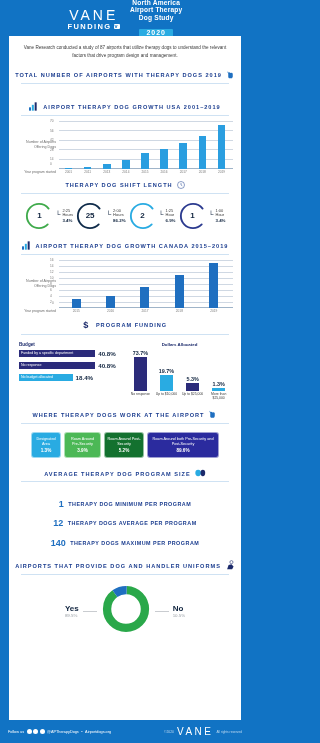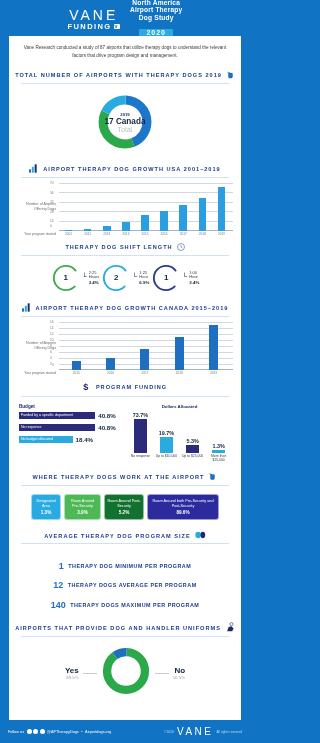--- a/index.html
+++ b/index.html
@@ -120,21 +120,21 @@
   .wcard .wp { font-size: 4.6px; font-weight: bold; margin-top: 1px; }
 
   
   .size-list { padding: 5px 0 7px; text-align: center; }
   .size-line { margin: 1.5px 0; }
   .size-num { font-size: 9px; font-weight: bold; color: #1f6fc0; vertical-align: -1px; }
   .size-txt { font-size: 5.4px; font-weight: bold; letter-spacing: .5px; color: #1b3d8f; }
 
   
   .uni-wrap { display: flex; align-items: center; justify-content: center; gap: 4px; padding: 6px 0 8px; }
-  .uni-lab { text-align: right; line-height: 1.15; }
+  .uni-lab { text-align: left; line-height: 1.15; }
   .uni-lab .big { font-size: 8px; font-weight: bold; color: #10243f; }
   .uni-lab .pct { font-size: 4.4px; color: #9aa0a6; }
   .leader { width: 14px; height: 1px; background: #c9ccd0; }
 
   
   .footer {
     position: absolute; left: 0; bottom: 0; width: 250px; height: 23px;
     display: flex; align-items: center; justify-content: space-between; padding: 0 8px;
   }
   .f-left { display: flex; align-items: center; gap: 2.5px; font-size: 3.8px; color: #fff; }
@@ -177,32 +177,20 @@
         <svg width="9" height="9" viewBox="0 0 24 24">
             <path fill="#1f6fc0" d="M5 3l2 4 3-1 2 2 4-1 2 3v8l-2 4H8l-2-3V9L4 6z"></path>
           </svg>
       </span>
     </div>
     <div class="rule-top"></div>
 
     <div class="donut-row">
 
 
-      <div class="donut">
-        <svg width="58" height="58" viewBox="0 0 42 42">
-          <circle cx="21" cy="21" r="15.9" fill="none" stroke="#1c77c9" stroke-width="6.5" stroke-dasharray="44 56" stroke-dashoffset="25"></circle>
-          <circle cx="21" cy="21" r="15.9" fill="none" stroke="#2aa84a" stroke-width="6.5" stroke-dasharray="38 62" stroke-dashoffset="81"></circle>
-          <circle cx="21" cy="21" r="15.9" fill="none" stroke="#29abe2" stroke-width="6.5" stroke-dasharray="18 82" stroke-dashoffset="43"></circle>
-        </svg>
-        <div class="label">
-          <div class="d-year">2019</div>
-          <div class="d-num small">17 Canada</div>
-          <div class="d-total">Total</div>
-        </div>
-      </div>
     </div>
 
     <div class="sec-head">
       <span>
         <svg width="10" height="9" viewBox="0 0 12 10">
           <rect x="0" y="6" width="2.4" height="4" fill="#1f6fc0"></rect>
           <rect x="3.4" y="3" width="2.4" height="7" fill="#29abe2"></rect>
           <rect x="6.8" y="0" width="2.4" height="10" fill="#1b2a6b"></rect>
         </svg>
       </span>
@@ -284,20 +272,34 @@
           <div class="n">1</div>
         </div>
         <div class="corner">└</div>
         <div class="meta">
           <div class="t">2:25</div>
           <div class="t">Hours</div>
           <div class="p">3.4%</div>
         </div>
       </div>
 
+      <div class="shift">
+        <div class="ring">
+          <svg width="30" height="30" viewBox="0 0 42 42">
+            <circle cx="21" cy="21" r="17" fill="none" stroke="#0f2b4a" stroke-width="2.6" stroke-dasharray="82 25" stroke-dashoffset="-13" stroke-linecap="round"></circle>
+          </svg>
+          <div class="n">25</div>
+        </div>
+        <div class="corner">└</div>
+        <div class="meta">
+          <div class="t">2:00</div>
+          <div class="t">Hours</div>
+          <div class="p">86.2%</div>
+        </div>
+      </div>
 
       <div class="shift">
         <div class="ring">
           <svg width="30" height="30" viewBox="0 0 42 42">
             <circle cx="21" cy="21" r="17" fill="none" stroke="#29abe2" stroke-width="2.6" stroke-dasharray="82 25" stroke-dashoffset="-13" stroke-linecap="round"></circle>
           </svg>
           <div class="n">2</div>
         </div>
         <div class="corner">└</div>
         <div class="meta">

